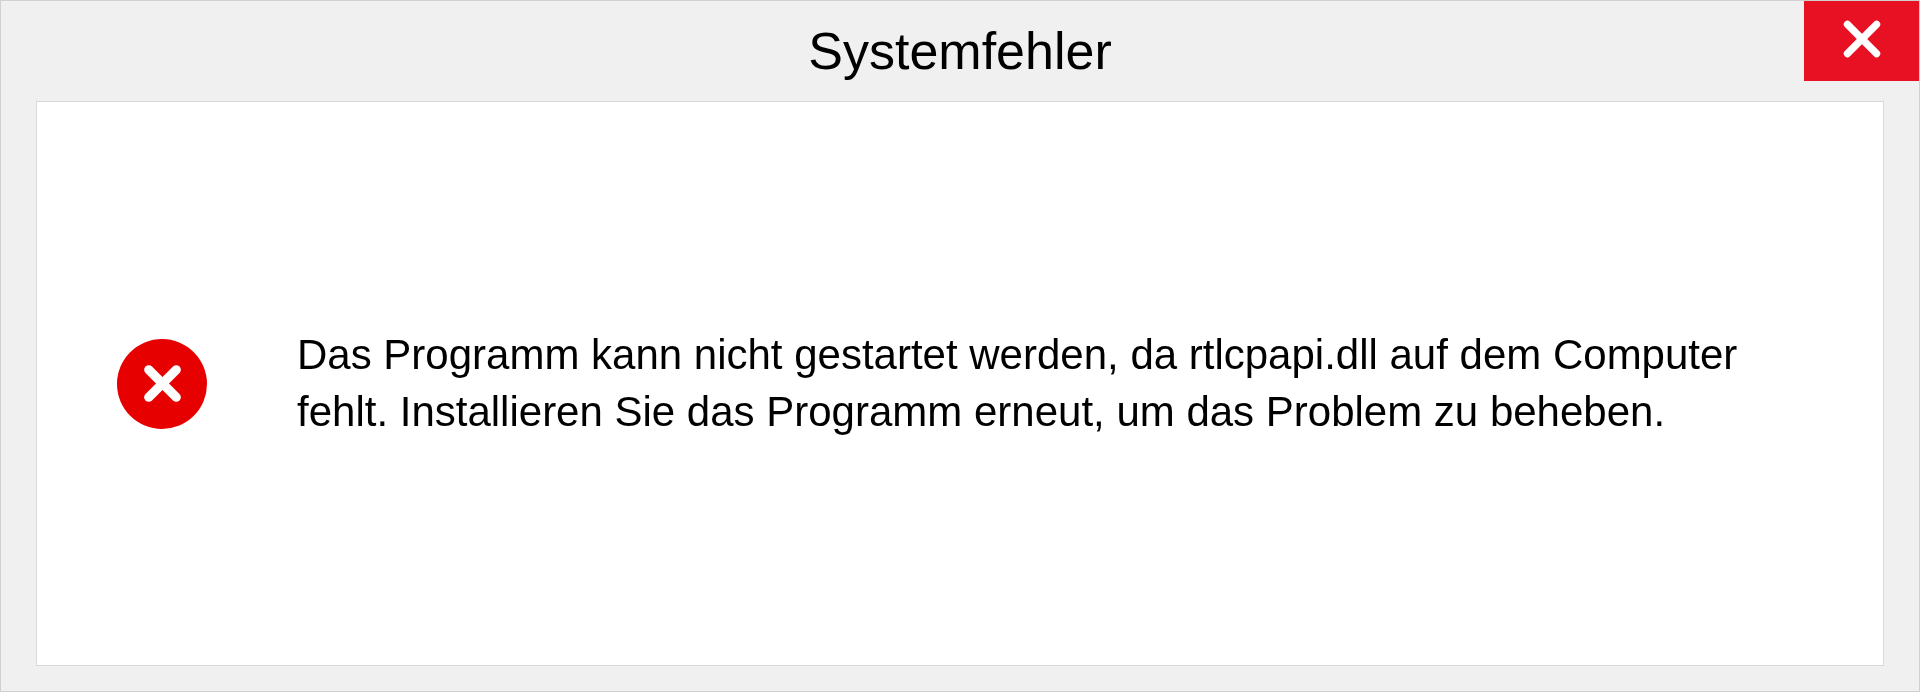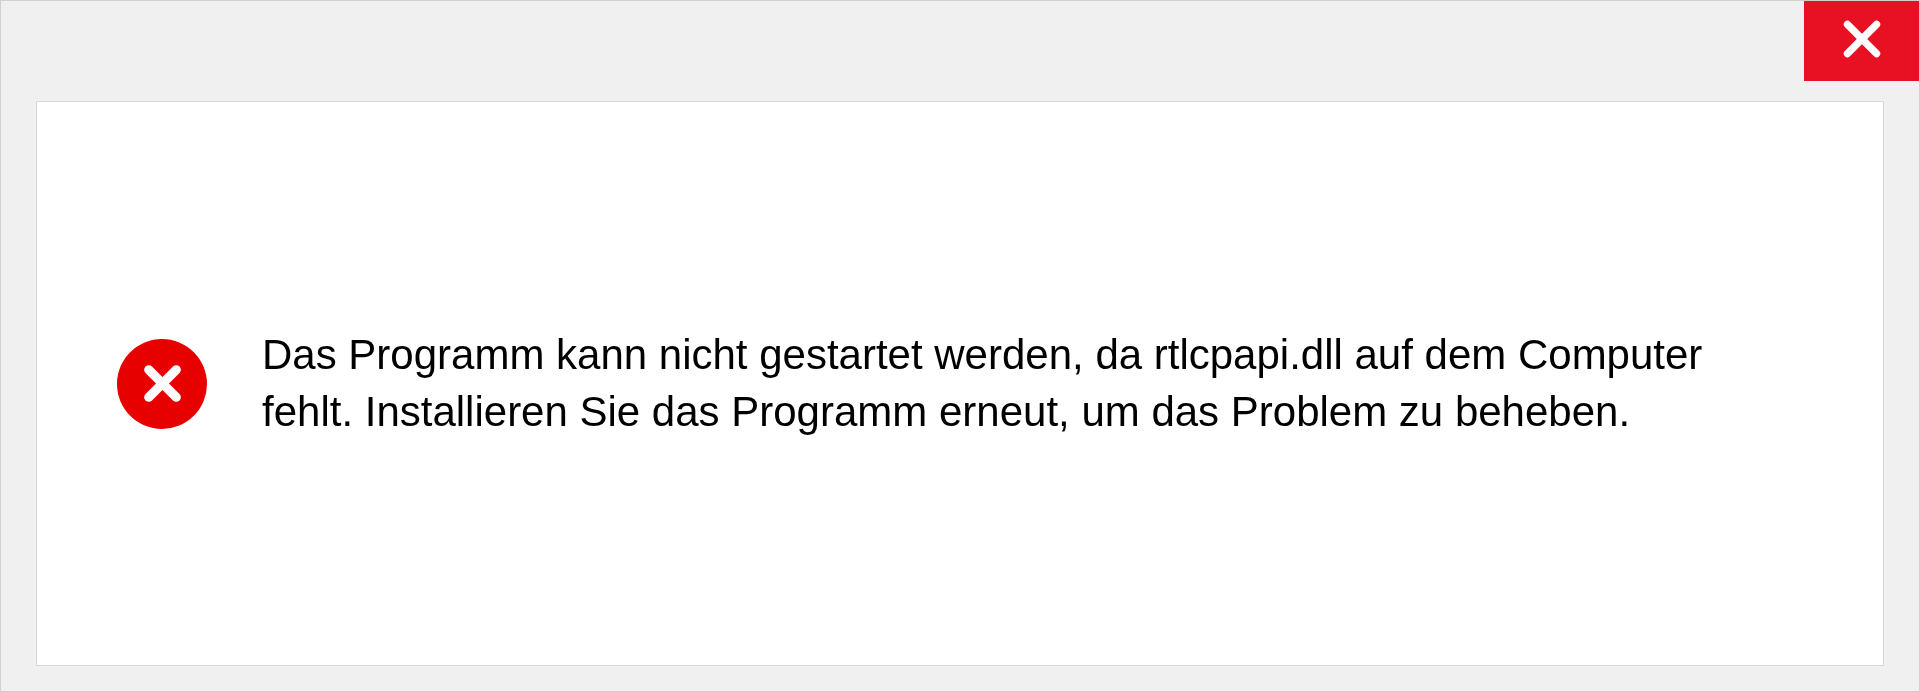--- a/index.html
+++ b/index.html
@@ -83,20 +83,21 @@
     
     .error-icon svg {
       width: 55px;
       height: 55px;
     }
     
     .message-text {
       font-size: 42px;
       color: #000000;
       line-height: 1.35;
+      margin-left: 35px;
     }
     
     .footer-bar {
       height: 150px;
       background: #f0f0f0;
       display: flex;
       align-items: center;
       justify-content: flex-end;
       padding: 0 38px 30px 38px;
       position: relative;
@@ -123,20 +124,21 @@
       cursor: pointer;
       font-family: inherit;
     }
   </style>
 </head>
 <body>
 
 <div class="dialog-window">
 
   <div class="title-bar">
+    <span class="title-text">Systemfehler</span>
     <div class="close-button">
       <span>
         <svg viewBox="0 0 24 24" fill="none" stroke="#ffffff" stroke-width="3.5" stroke-linecap="round">
           <line x1="5" y1="5" x2="19" y2="19"></line>
           <line x1="19" y1="5" x2="5" y2="19"></line>
         </svg>
       </span>
     </div>
   </div>
 

